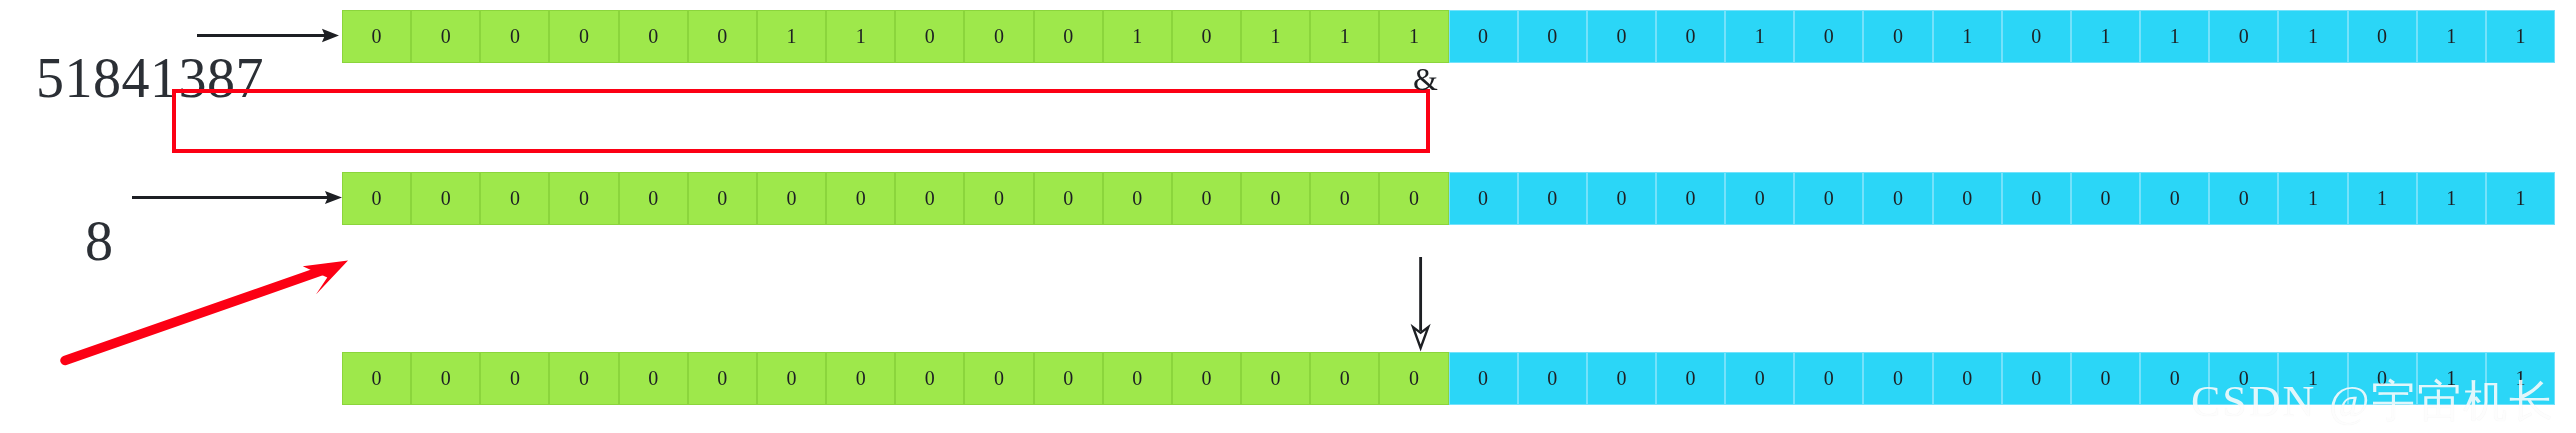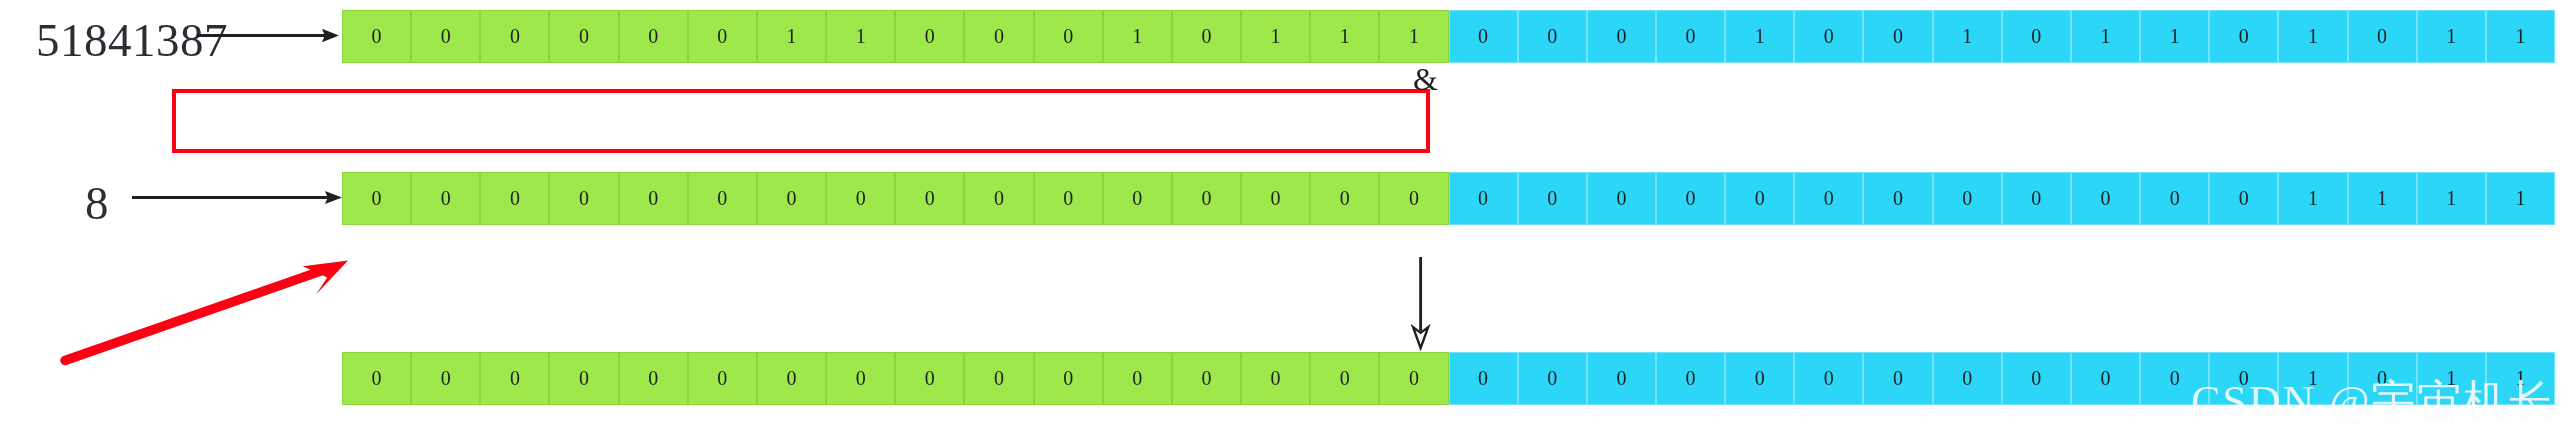--- a/index.html
+++ b/index.html
@@ -15,24 +15,25 @@
     width: 2576px;
     height: 433px;
     background: #ffffff;
     overflow: hidden;
   }
 
   
   .row-label {
     position: absolute;
     font-family: "Liberation Serif", serif;
-    font-size: 47px;
+    font-size: 56px;
     color: #2b2f35;
     white-space: nowrap;
     letter-spacing: 0.5px;
+    margin-top: 33px;
   }
   #label-row1 { left: 36px;  top: 13.2px; }
   #label-row2 { left: 85px;  top: 176px; }
 
   
   .h-arrow {
     position: absolute;
     height: 21px;
     pointer-events: none;
   }

